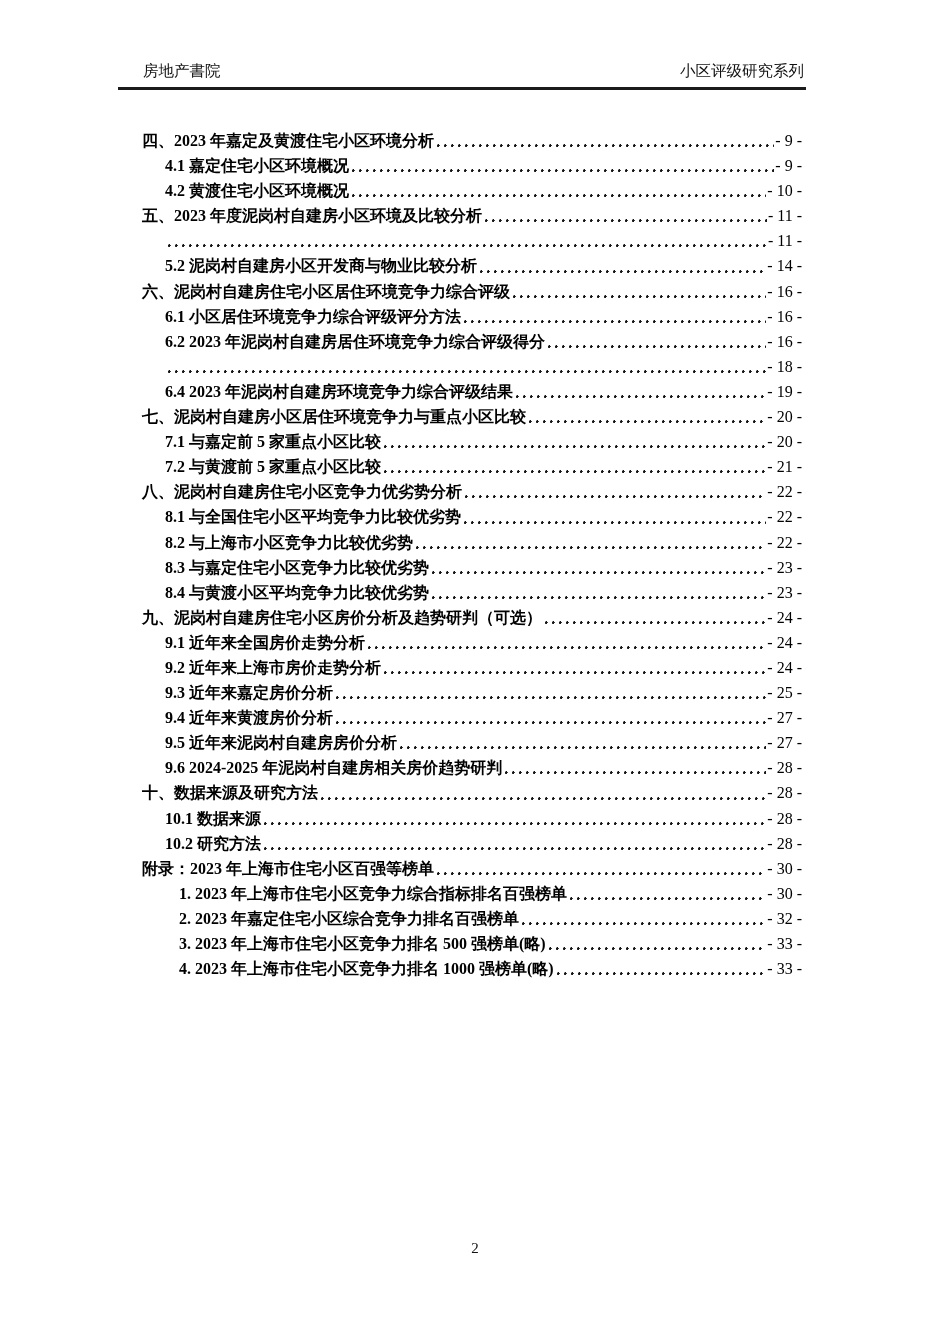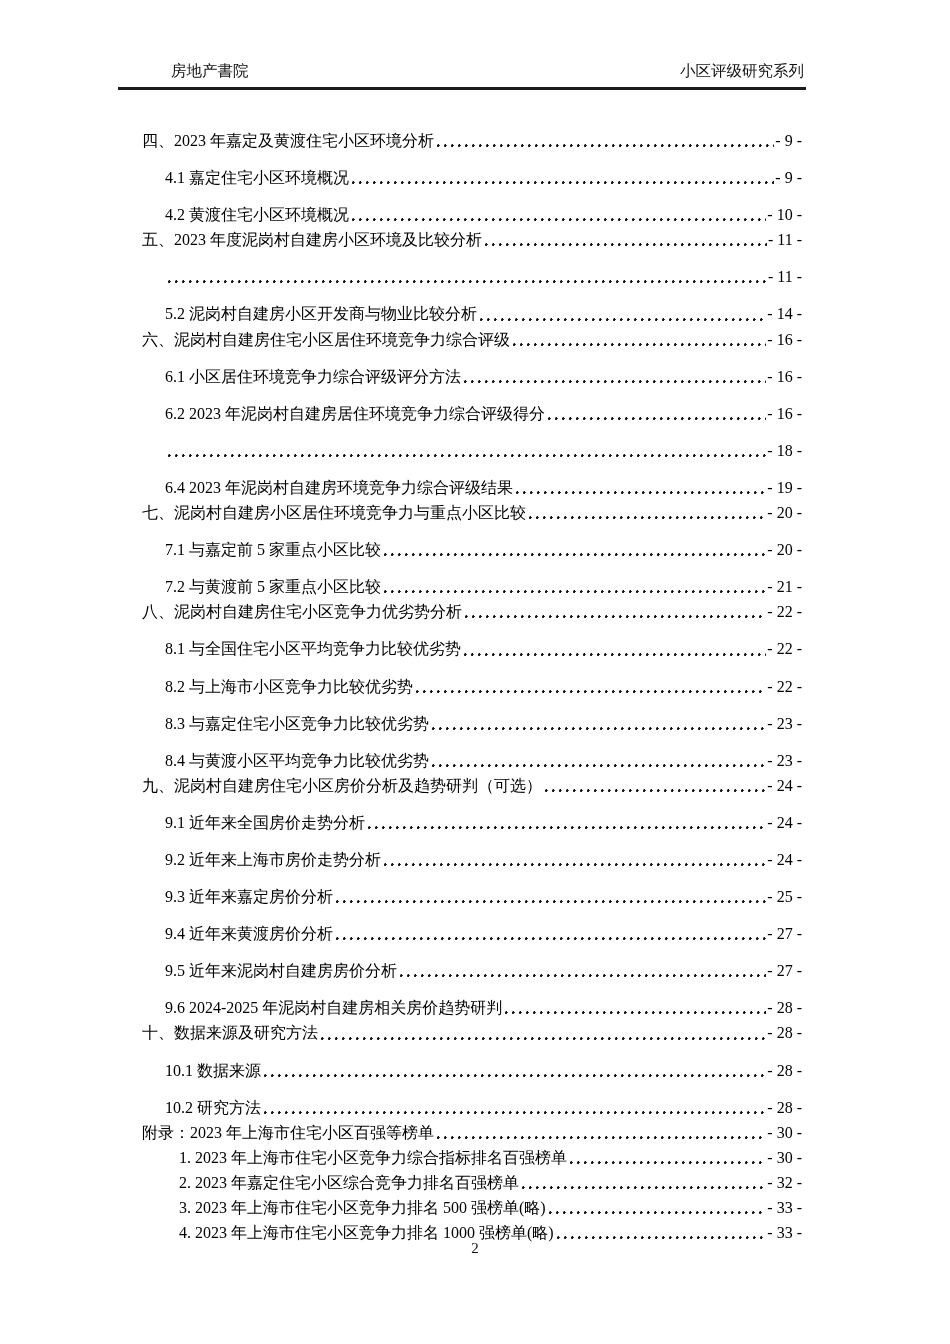--- a/index.html
+++ b/index.html
@@ -13,44 +13,43 @@
   }
   .page-header {
     position: absolute;
     left: 143px; right: 146px; top: 60px;
     display: flex;
     justify-content: space-between;
     align-items: flex-end;
     font-size: 15.5px;
     line-height: 22px;
     color: #111;
-    margin-left: 28px;
   }
   .header-rule {
     position: absolute;
     left: 118px; right: 144px; top: 87px;
     height: 2.6px;
     background: #1b1b1b;
   }
   .toc {
     position: absolute;
     left: 142px; top: 128px;
     width: 660px;
   }
   .toc-entry {
     display: flex;
     align-items: baseline;
     height: 25.1px;
     line-height: 25.1px;
     font-size: 16px;
     white-space: nowrap;
   }
-  .toc-entry.level-1 { padding-left: 23px; margin-top: 12px; }
+  .toc-entry.level-1 { padding-left: 23px; }
   .toc-entry.level-2 { padding-left: 37px; }
-  .toc-label { flex: 0 0 auto; }
+  .toc-label { flex: 0 0 auto; font-weight: bold; }
   .toc-leader {
     flex: 1 1 auto;
     align-self: flex-end;
     height: 4px;
     margin: 0 1px 5px 3px;
     min-width: 12px;
     background-image: radial-gradient(circle at 1.3px 1.6px, #161616 1.15px, rgba(0,0,0,0) 1.5px);
     background-size: 7px 4px;
     background-repeat: repeat-x;
     background-position: left bottom;

